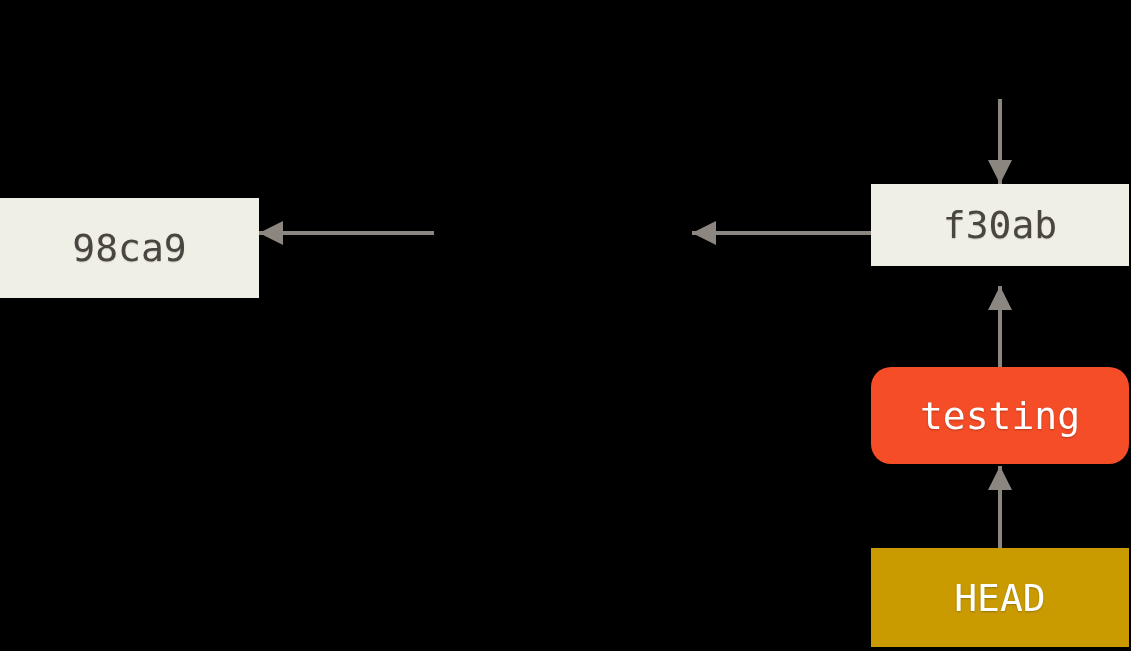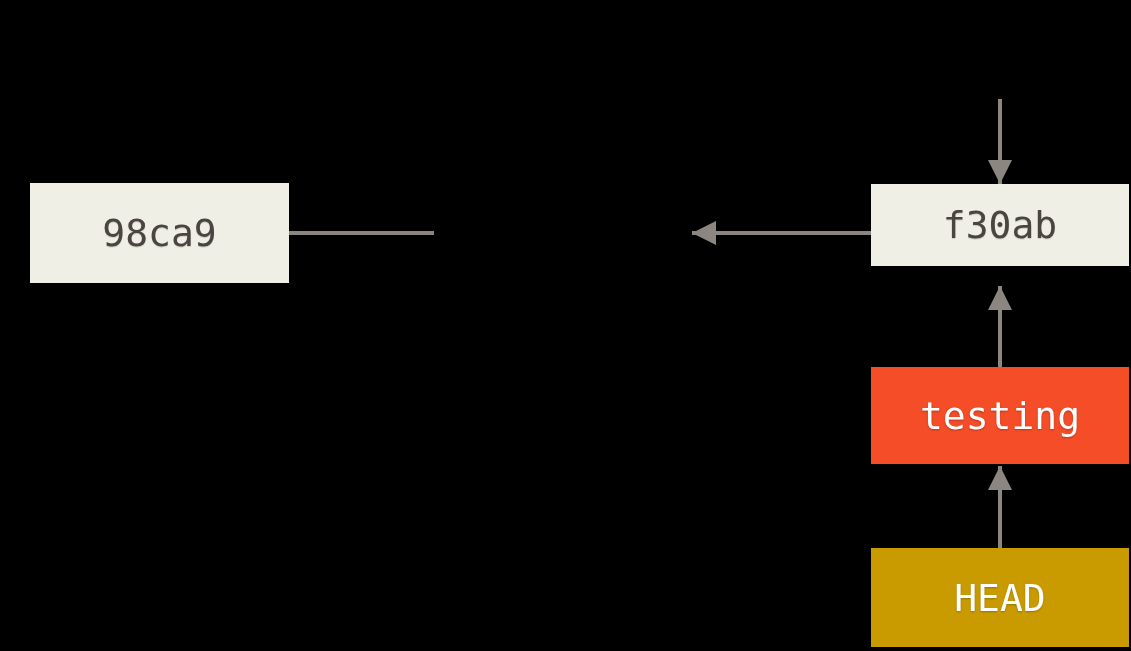--- a/index.html
+++ b/index.html
@@ -42,25 +42,25 @@
     background: var(--branch-box);
     color: var(--label-text);
     text-shadow: 0 1px 2px rgba(0,0,0,0.25);
   }
   .head-node {
     background: var(--head-box);
     color: var(--label-text);
     text-shadow: 0 1px 2px rgba(0,0,0,0.25);
     text-align: center;
   }
-  #box-98ca9   { left: 0px;   top: 183px; width: 259px; height: 100px; margin-left: 30px; }
+  #box-98ca9   { left: 0px;   top: 198px; width: 259px; height: 100px; }
   #box-34ac2   { left: 434px; top: 183px; width: 258px; height: 100px; }
   #box-f30ab   { left: 871px; top: 184px; width: 258px; height: 82px; }
   #box-master  { left: 872px; top: 2px;   width: 257px; height: 97px;  }
-  #box-testing { left: 871px; top: 367px; width: 258px; height: 97px;  }
+  #box-testing { left: 871px; top: 367px; width: 258px; height: 97px; border-radius: 20px;  }
   #box-head    { left: 871px; top: 548px; width: 258px; height: 99px;  }
   #edges {
     position: absolute;
     left: 0; top: 0;
     width: 1131px;
     height: 651px;
     pointer-events: none;
   }
   #edges line {
     stroke: var(--arrow);

